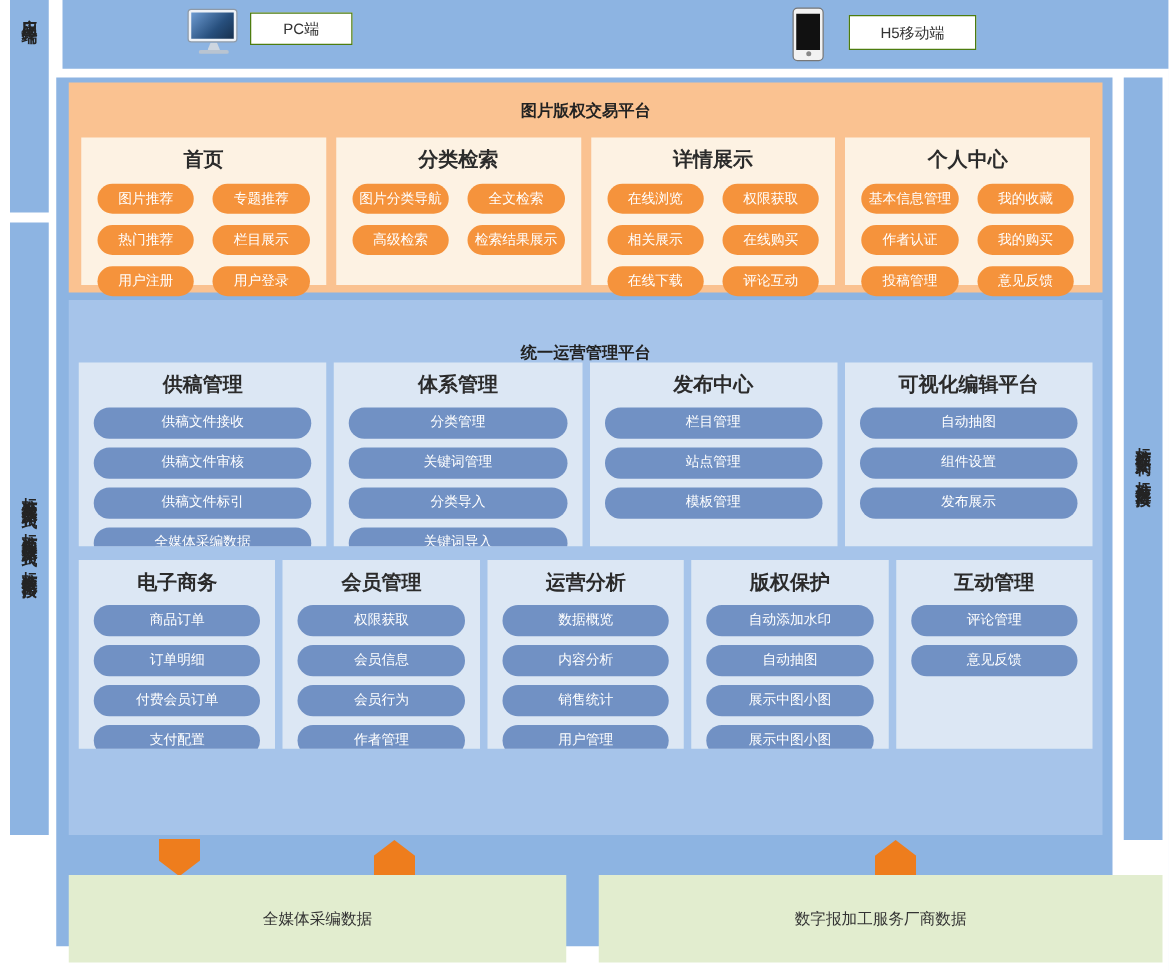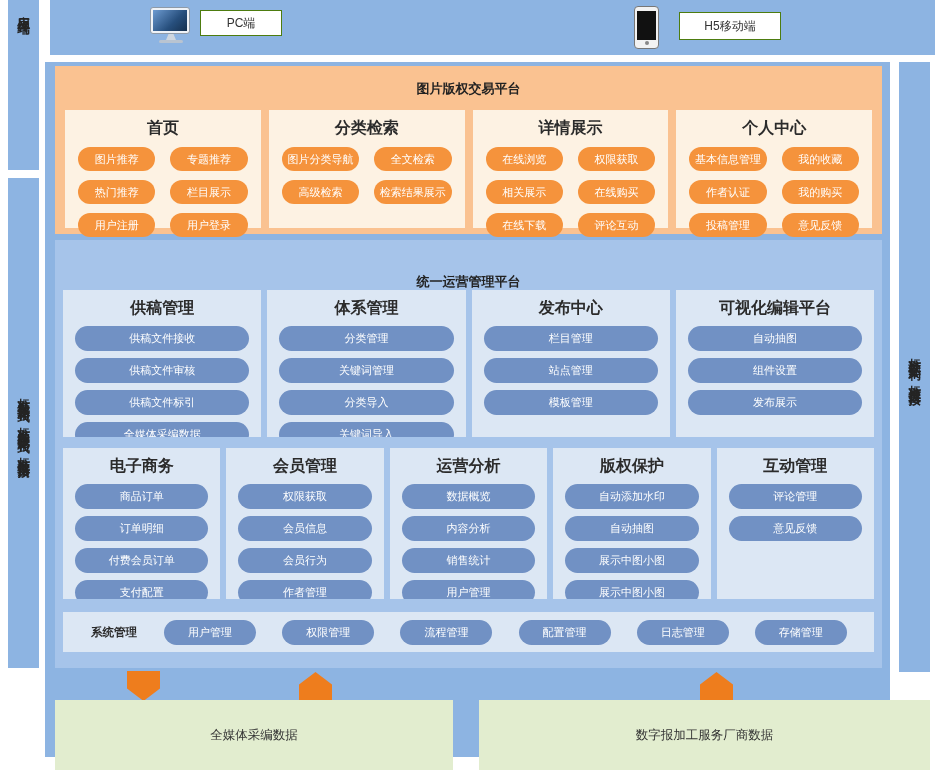--- a/index.html
+++ b/index.html
@@ -291,37 +291,20 @@
             <div class="col-title">互动管理</div>
             <div class="ops-pills">
 
                 <div class="bpill">评论管理</div>
 
                 <div class="bpill">意见反馈</div>
               </div>
           </div>
         </div>
 
-      <div id="sysbar">
-        <span class="sys-title">系统管理</span>
-        <div class="sys-pills">
-
-            <div class="bpill">用户管理</div>
-
-            <div class="bpill">权限管理</div>
-
-            <div class="bpill">流程管理</div>
-
-            <div class="bpill">配置管理</div>
-
-            <div class="bpill">日志管理</div>
-
-            <div class="bpill">存储管理</div>
-          </div>
-      </div>
     </div>
   </div>
 
   <div class="arrow" id="arrow-down"></div>
   <div class="arrow" id="arrow-up1"></div>
   <div class="arrow" id="arrow-up2"></div>
 
   <div class="source" id="source1">全媒体采编数据</div>
   <div class="source" id="source2">数字报加工服务厂商数据</div>
 

